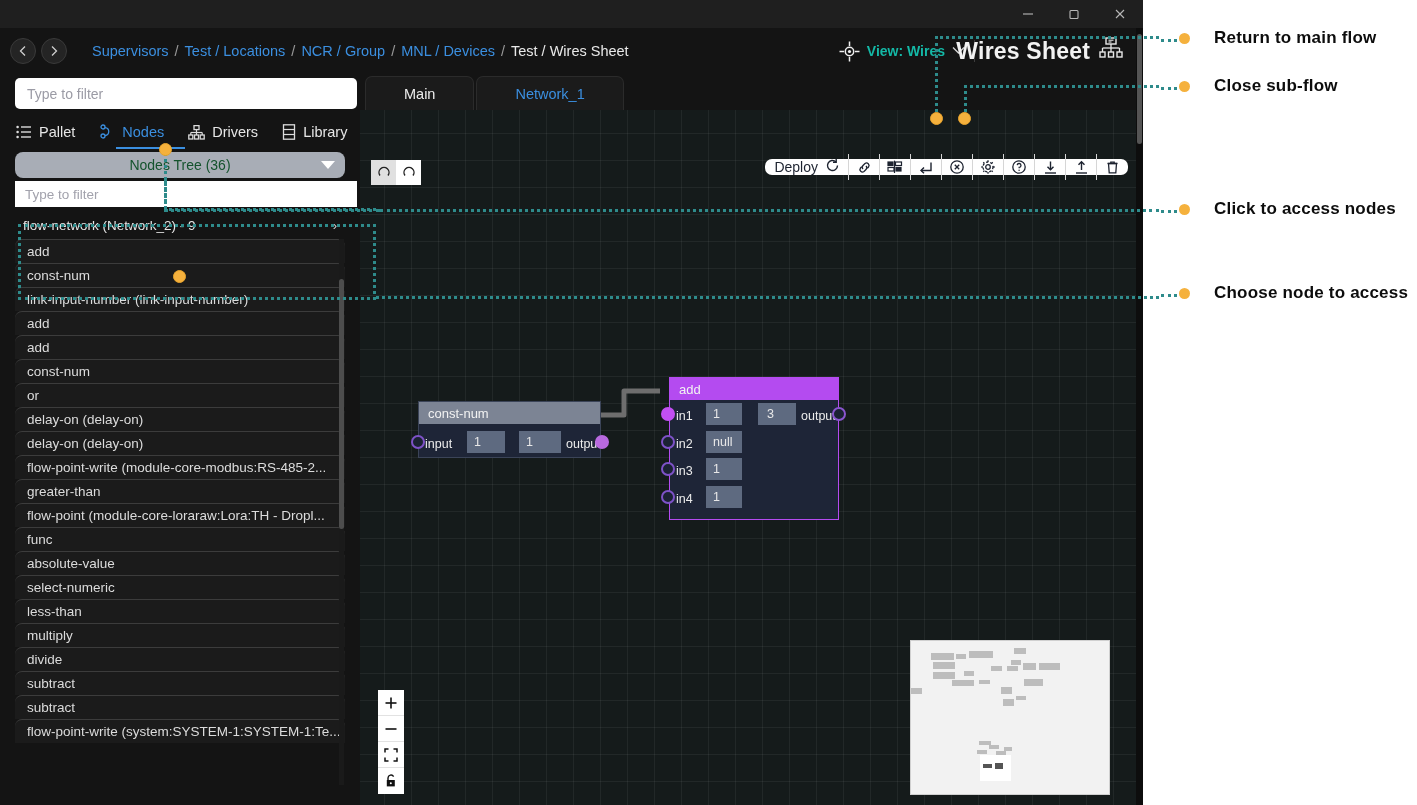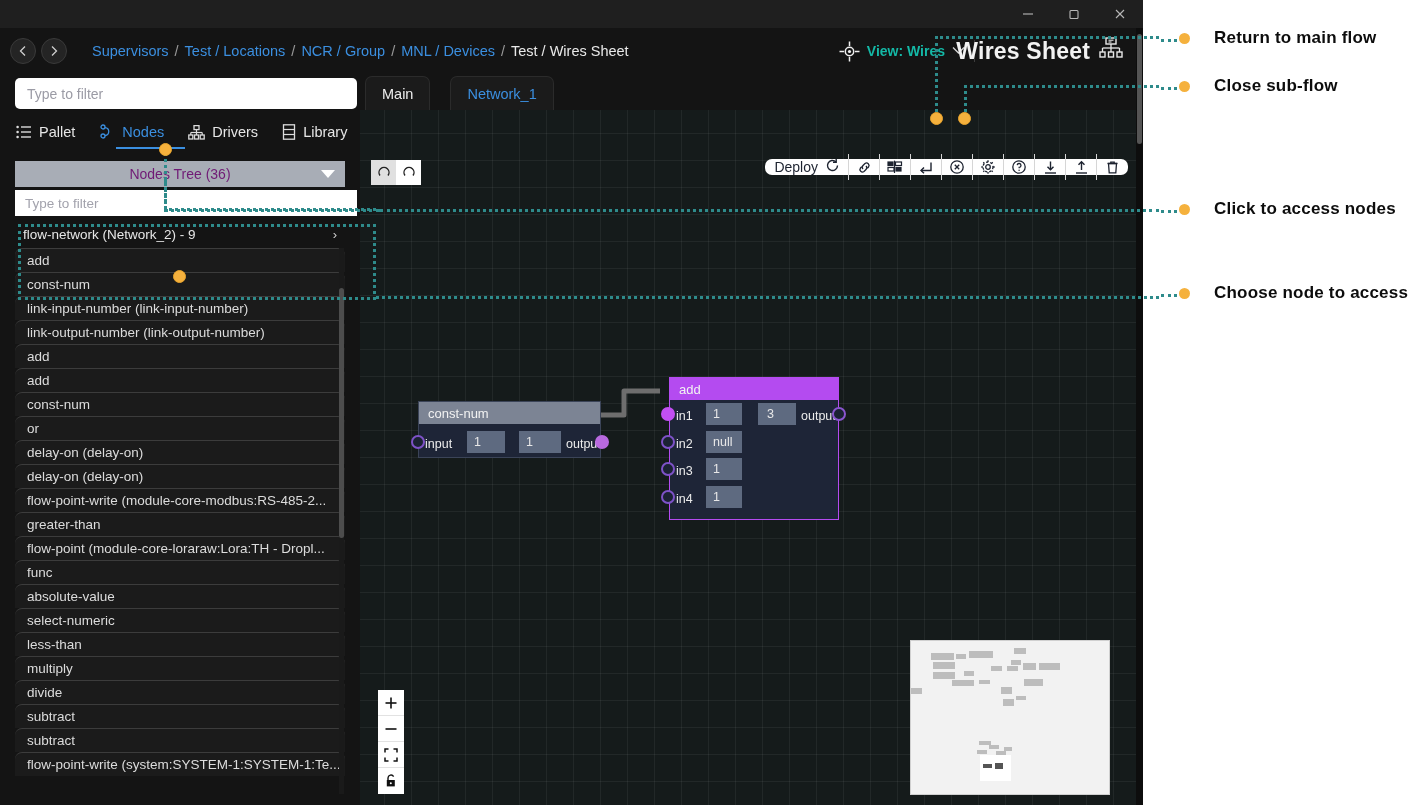--- a/index.html
+++ b/index.html
@@ -73,23 +73,23 @@
     padding-left: 16px; position: relative;
   }
   .tab-item { display: flex; align-items: center; gap: 7px; padding: 0 13px 0 0; margin-right: 11px; height: 34px; }
   .tab-item .lbl { font-size: 14.5px; color: #e6e6e6; }
   .tab-item.active .lbl { color: #3b8fe0; }
   .tab-ico { display: flex; color: #dcdcdc; }
   .tab-item.active .tab-ico { color: #3b8fe0; }
   .tab-underline { position: absolute; left: 116px; top: 32px; width: 69px; height: 2px; background: #3b8fe0; }
 
   .tree-head {
-    height: 26px; margin: 12px 15px 0 15px; background: #a8adb6;
+    height: 26px; margin: 3px 15px 0 15px; background: #a8adb6;
     display: flex; align-items: center; justify-content: center; position: relative;
-    color: #701a75; font-size: 14px;
+    color: #14532d; font-size: 14px; border-radius: 8px;
   }
   .tree-head .tri {
     position: absolute; right: 10px; top: 9px;
     width: 0; height: 0; border-left: 7px solid transparent; border-right: 7px solid transparent;
     border-top: 8px solid #ffffff;
   }
   .tree-filterwrap { padding: 3px 15px 0 15px; }
   .tree-filter {
     width: 342px; height: 26px; background: #ffffff; border: none; outline: none;
     padding: 0 10px; font-family: "Liberation Sans", sans-serif; font-size: 13.5px; color: #333;
@@ -114,23 +114,23 @@
   .sb-scroll {
     position: absolute; right: 1px; top: 0; width: 5px; height: 546px; background: #1a1a1a;
   }
   .sb-thumb { position: absolute; right: 1px; top: 40px; width: 5px; height: 250px; background: #4d4d4d; border-radius: 3px; }
 
   
   .canvasarea { position: absolute; left: 360px; top: 46px; width: 783px; height: 731px; background: #141414; }
 
   .sheettabs { position: absolute; left: 5px; top: 0; height: 36px; display: flex; align-items: flex-end; }
   .sheettab {
-    height: 34px; padding: 0 16px; display: flex; align-items: center;
+    height: 34px; padding: 0 38px; display: flex; align-items: center;
     background: #1b1b1b; border-radius: 7px 7px 0 0; font-size: 14.5px; color: #3b8fe0;
-    margin-right: 20px; border: 1px solid #2b2b2b; border-bottom: none;
+    margin-right: 2px; border: 1px solid #2b2b2b; border-bottom: none;
   }
   .sheettab.active { color: #ededed; }
 
   .grid {
     position: absolute; left: 0; top: 36px; width: 783px; height: 695px;
     background-color: #151b1b;
     background-image:
       linear-gradient(to right, rgba(255,255,255,.055) 1px, transparent 1px),
       linear-gradient(to bottom, rgba(255,255,255,.055) 1px, transparent 1px);
     background-size: 27px 27px;
@@ -371,23 +371,20 @@
 
       <div class="nodelist">
         <div class="nodeitem">
             <span>add</span>
           </div>
           <div class="nodeitem">
             <span>const-num</span>
           </div>
           <div class="nodeitem">
             <span>link-input-number (link-input-number)</span>
-          </div>
-          <div class="nodeitem">
-            <span>link-output-number (link-output-number)</span>
           </div>
           <div class="nodeitem">
             <span>add</span>
           </div>
           <div class="nodeitem">
             <span>add</span>
           </div>
           <div class="nodeitem">
             <span>const-num</span>
           </div>

